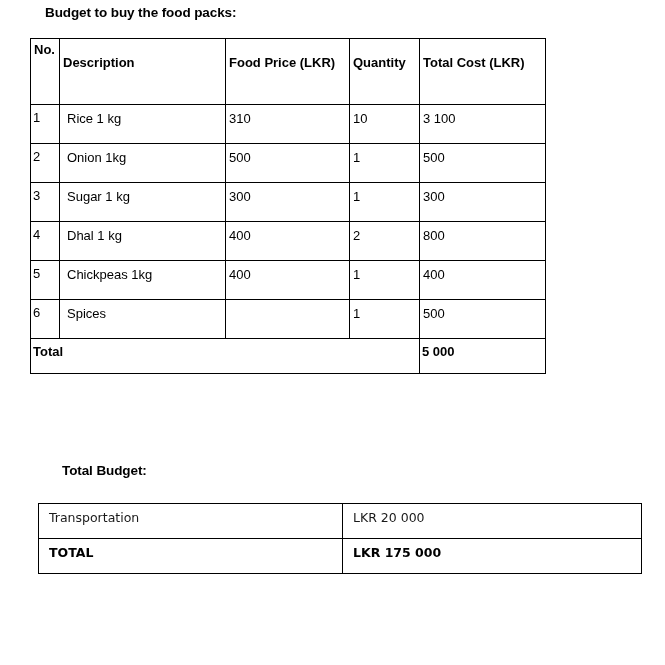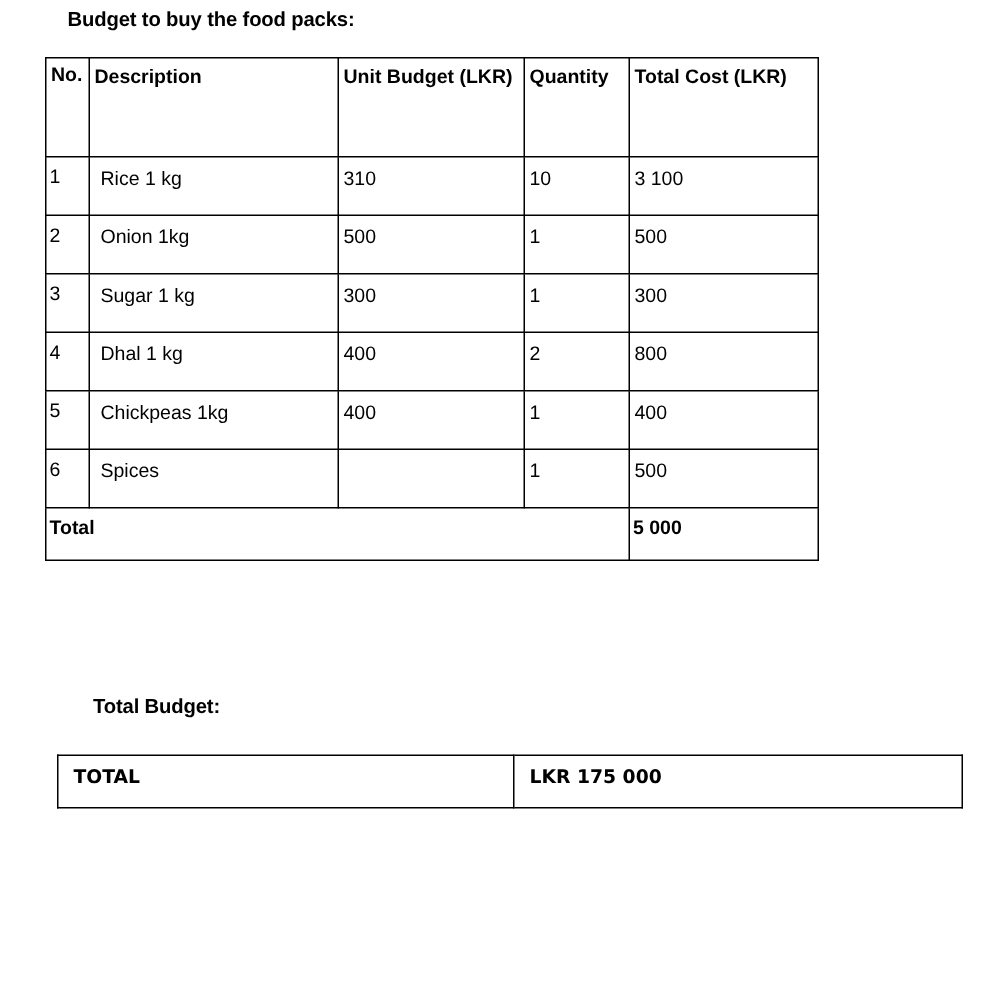--- a/index.html
+++ b/index.html
@@ -54,21 +54,21 @@
     line-height: 15px;
     color: #000;
     font-weight: normal;
   }
   #table-food-packs thead th {
     font-weight: bold;
     height: 66px;
     vertical-align: top;
   }
   #table-food-packs thead th.hdr-no      { vertical-align: top;    padding-top: 3px; }
-  #table-food-packs thead th.hdr-mid     { vertical-align: top;    padding-top: 4px; }
+  #table-food-packs thead th.hdr-mid     { vertical-align: top;    padding-top: 16px; }
   #table-food-packs tbody td { height: 39px; }
   #table-food-packs tbody tr.item-row td { padding-top: 6px; }
   #table-food-packs tbody tr.item-row td.cell-no { padding-top: 5px; padding-left: 2px; }
   #table-food-packs tbody tr.item-row td.cell-desc { padding-left: 7px; }
   #table-food-packs tbody tr.total-row td {
     font-weight: bold;
     height: 35px;
     padding-top: 5px;
     padding-left: 2px;
   }
@@ -120,21 +120,21 @@
       <col class="col-no">
         <col class="col-desc">
         <col class="col-unit">
         <col class="col-qty">
         <col class="col-total">
     </colgroup>
     <thead>
       <tr>
         <th class="hdr-no">No.</th>
         <th class="hdr-mid">Description</th>
-        <th class="hdr-mid">Unit Budget (LKR)</th>
+        <th class="hdr-mid">Food Price (LKR)</th>
         <th class="hdr-mid">Quantity</th>
         <th class="hdr-mid">Total Cost (LKR)</th>
       </tr>
     </thead>
     <tbody>
       <tr class="item-row">
         <td class="cell-no">1</td>
         <td class="cell-desc">Rice 1 kg</td>
         <td>310</td>
         <td>10</td>
@@ -183,20 +183,24 @@
   </table>
 
   <div class="heading" id="heading-total-budget">Total Budget:</div>
 
   <table id="table-total-budget">
     <colgroup>
       <col class="col-tb-label">
         <col class="col-tb-value">
     </colgroup>
     <tbody>
+      <tr>
+        <td>Transportation</td>
+        <td>LKR 20 000</td>
+      </tr>
       <tr class="grand-total-row">
         <td>TOTAL</td>
         <td>LKR 175 000</td>
       </tr>
     </tbody>
   </table>
 
 </div>
 
 </body></html>

